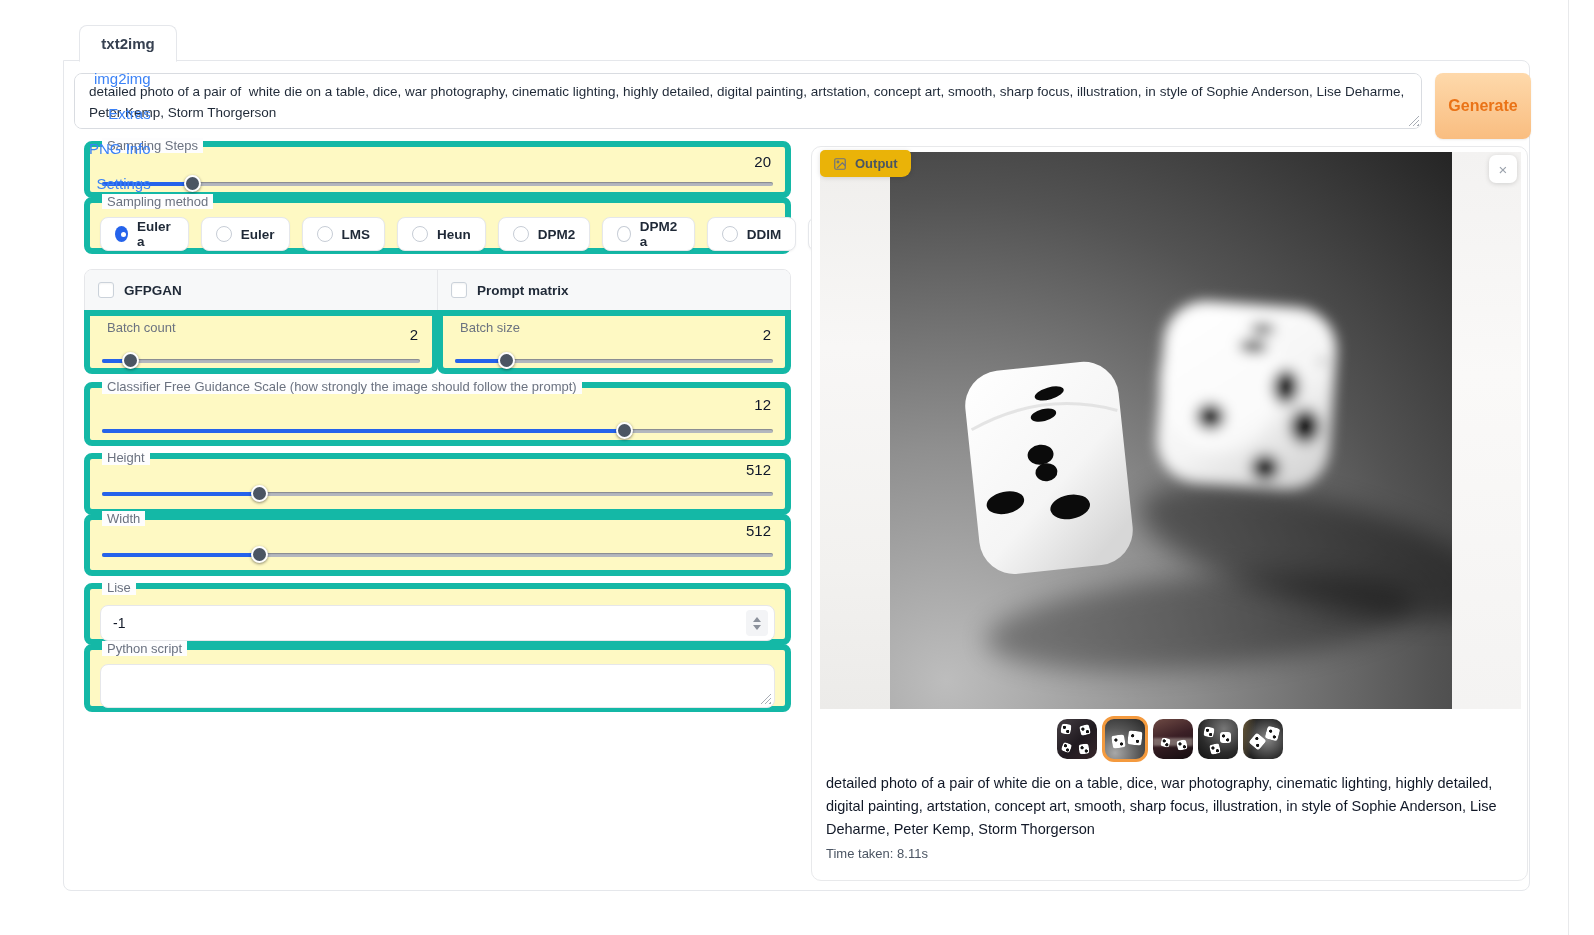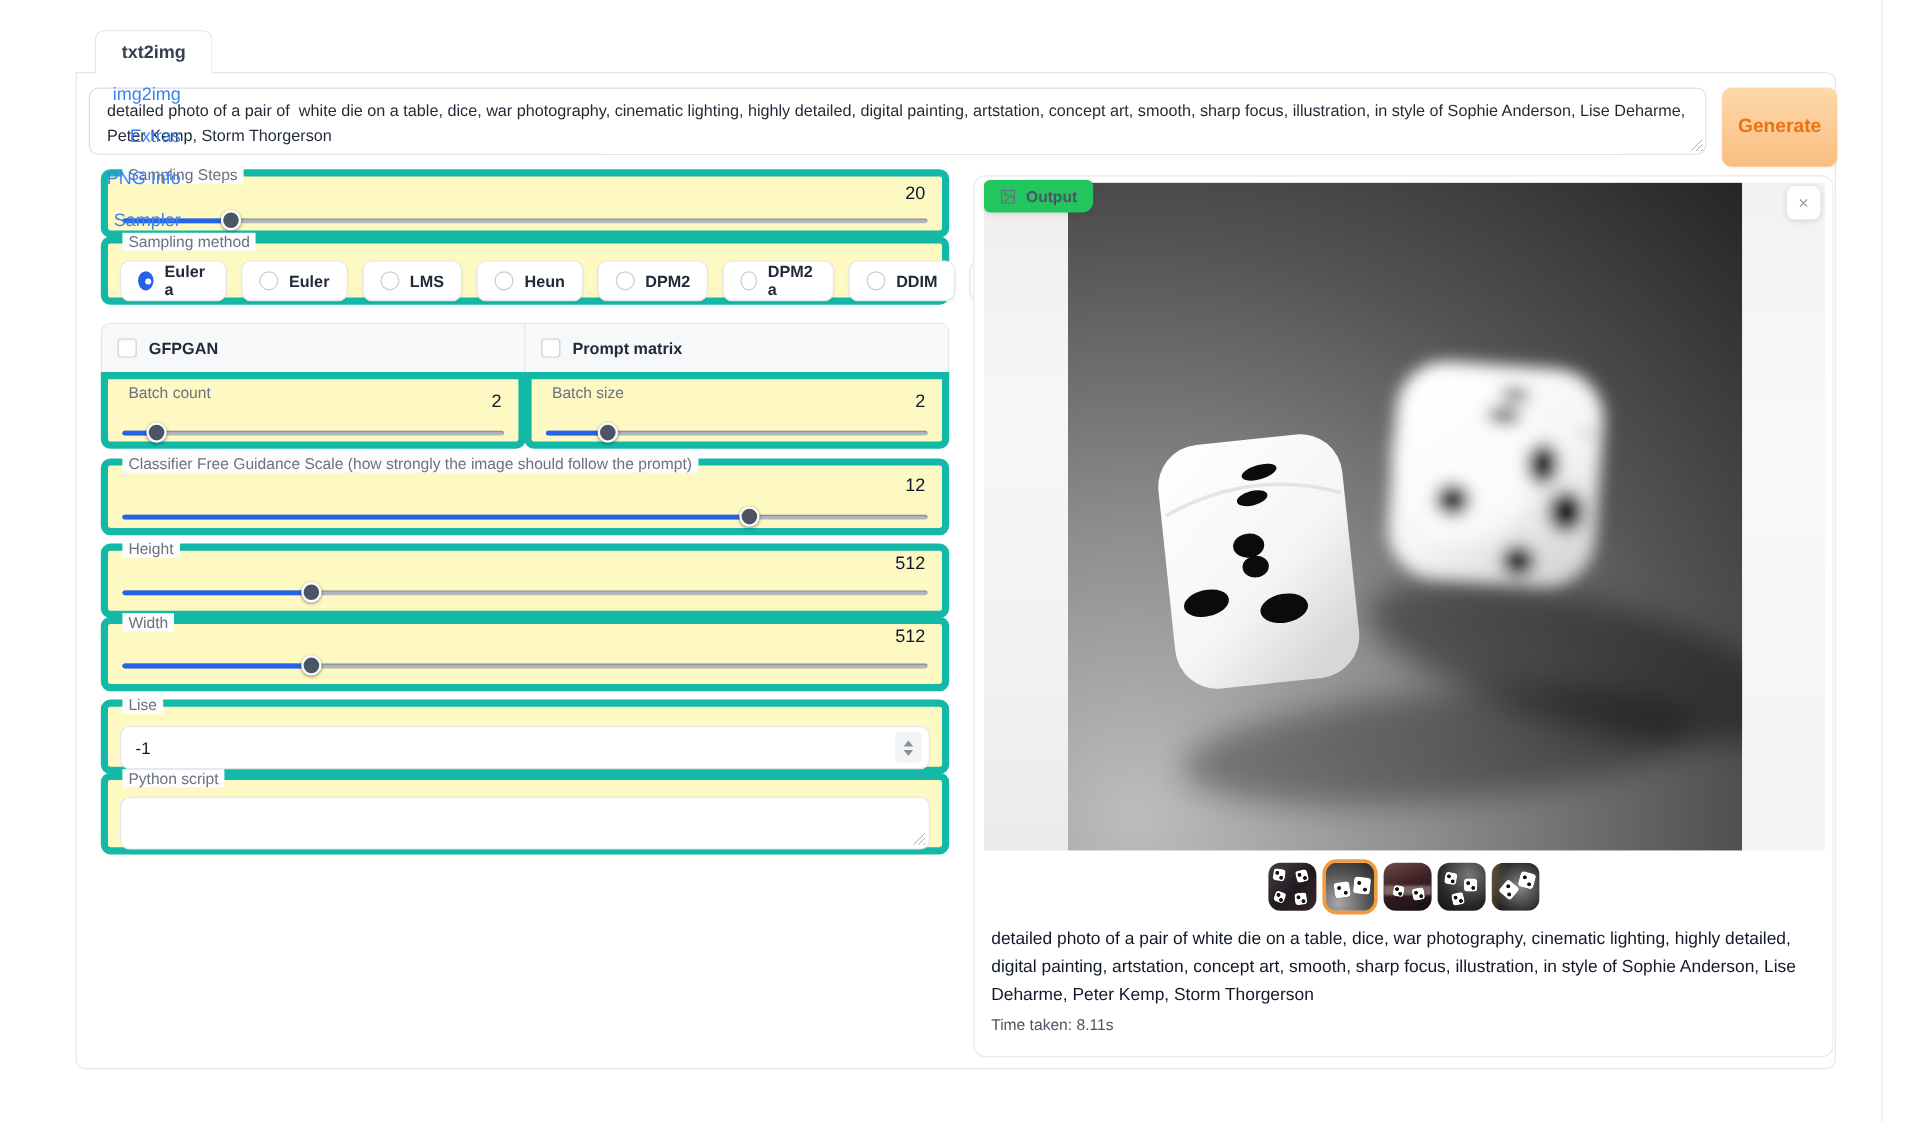--- a/index.html
+++ b/index.html
@@ -85,21 +85,21 @@
     border:1px solid #e6e7ea; border-radius:8px; }
 
   
   .output-panel { position:absolute; left:747px; top:85px; width:717px; height:735px;
     border:1px solid #e8e9eb; border-radius:10px; background:#fff; }
   .gallery { position:absolute; left:8px; top:5px; width:701px; height:557px; display:flex; overflow:hidden; }
   .blur-strip { width:70px; height:100%; background:linear-gradient(180deg,#efeeec 0%,#f8f7f6 35%,#f2f1ef 75%,#ecebe9 100%); }
   .blur-strip.right { width:69px; background:linear-gradient(180deg,#f3f2f1 0%,#faf9f8 40%,#f4f3f2 100%); }
   .main-image { width:562px; height:557px; }
 
-  .output-chip { position:absolute; left:8px; top:3px; height:27px; background:#22c55e; z-index:3;
+  .output-chip { position:absolute; left:8px; top:3px; height:27px; background:#eab308; z-index:3;
     border-radius:5px 5px 9px 5px; box-shadow:0 1px 5px rgba(0,0,0,.13); display:flex; align-items:center;
     gap:8px; padding:0 13px; font-size:13px; font-weight:600; color:#4b5563; }
   .close-btn { position:absolute; right:10px; top:8px; width:28px; height:28px; background:#fff; z-index:3;
     border:none; border-radius:7px; box-shadow:0 1px 5px rgba(0,0,0,.15); color:#9aa1ab; font-size:15px;
     cursor:pointer; display:flex; align-items:center; justify-content:center; font-family:inherit; }
 
   .thumbs { position:absolute; left:0; right:0; top:566px; height:52px; display:flex;
     justify-content:center; align-items:center; gap:5px; }
   .tmb { width:40px; height:40px; border-radius:10px; position:relative; overflow:hidden; cursor:pointer; flex:none; }
   .tmb.sel { width:46px; height:46px; border:3px solid #f49a3e; border-radius:12px; }
@@ -120,21 +120,21 @@
   .page-right-line { position:absolute; left:1568px; top:0; width:1px; height:935px; background:#e8e9eb; }
 </style>
 </head>
 <body>
 
 <div class="tabs">
   <div class="tab active">txt2img</div>
   <div class="tab">img2img</div>
   <div class="tab">Extras</div>
   <div class="tab">PNG Info</div>
-  <div class="tab">Sampler</div>
+  <div class="tab">Settings</div>
 </div>
 
 <div class="container">
 
   <div class="prompt-box">
     <textarea spellcheck="false" style="">detailed photo of a pair of  white die on a table, dice, war photography, cinematic lighting, highly detailed, digital painting, artstation, concept art, smooth, sharp focus, illustration, in style of Sophie Anderson, Lise Deharme, Peter Kemp, Storm Thorgerson</textarea>
     <div class="resize-handle"></div>
   </div>
   <button class="generate-btn">Generate</button>
 

